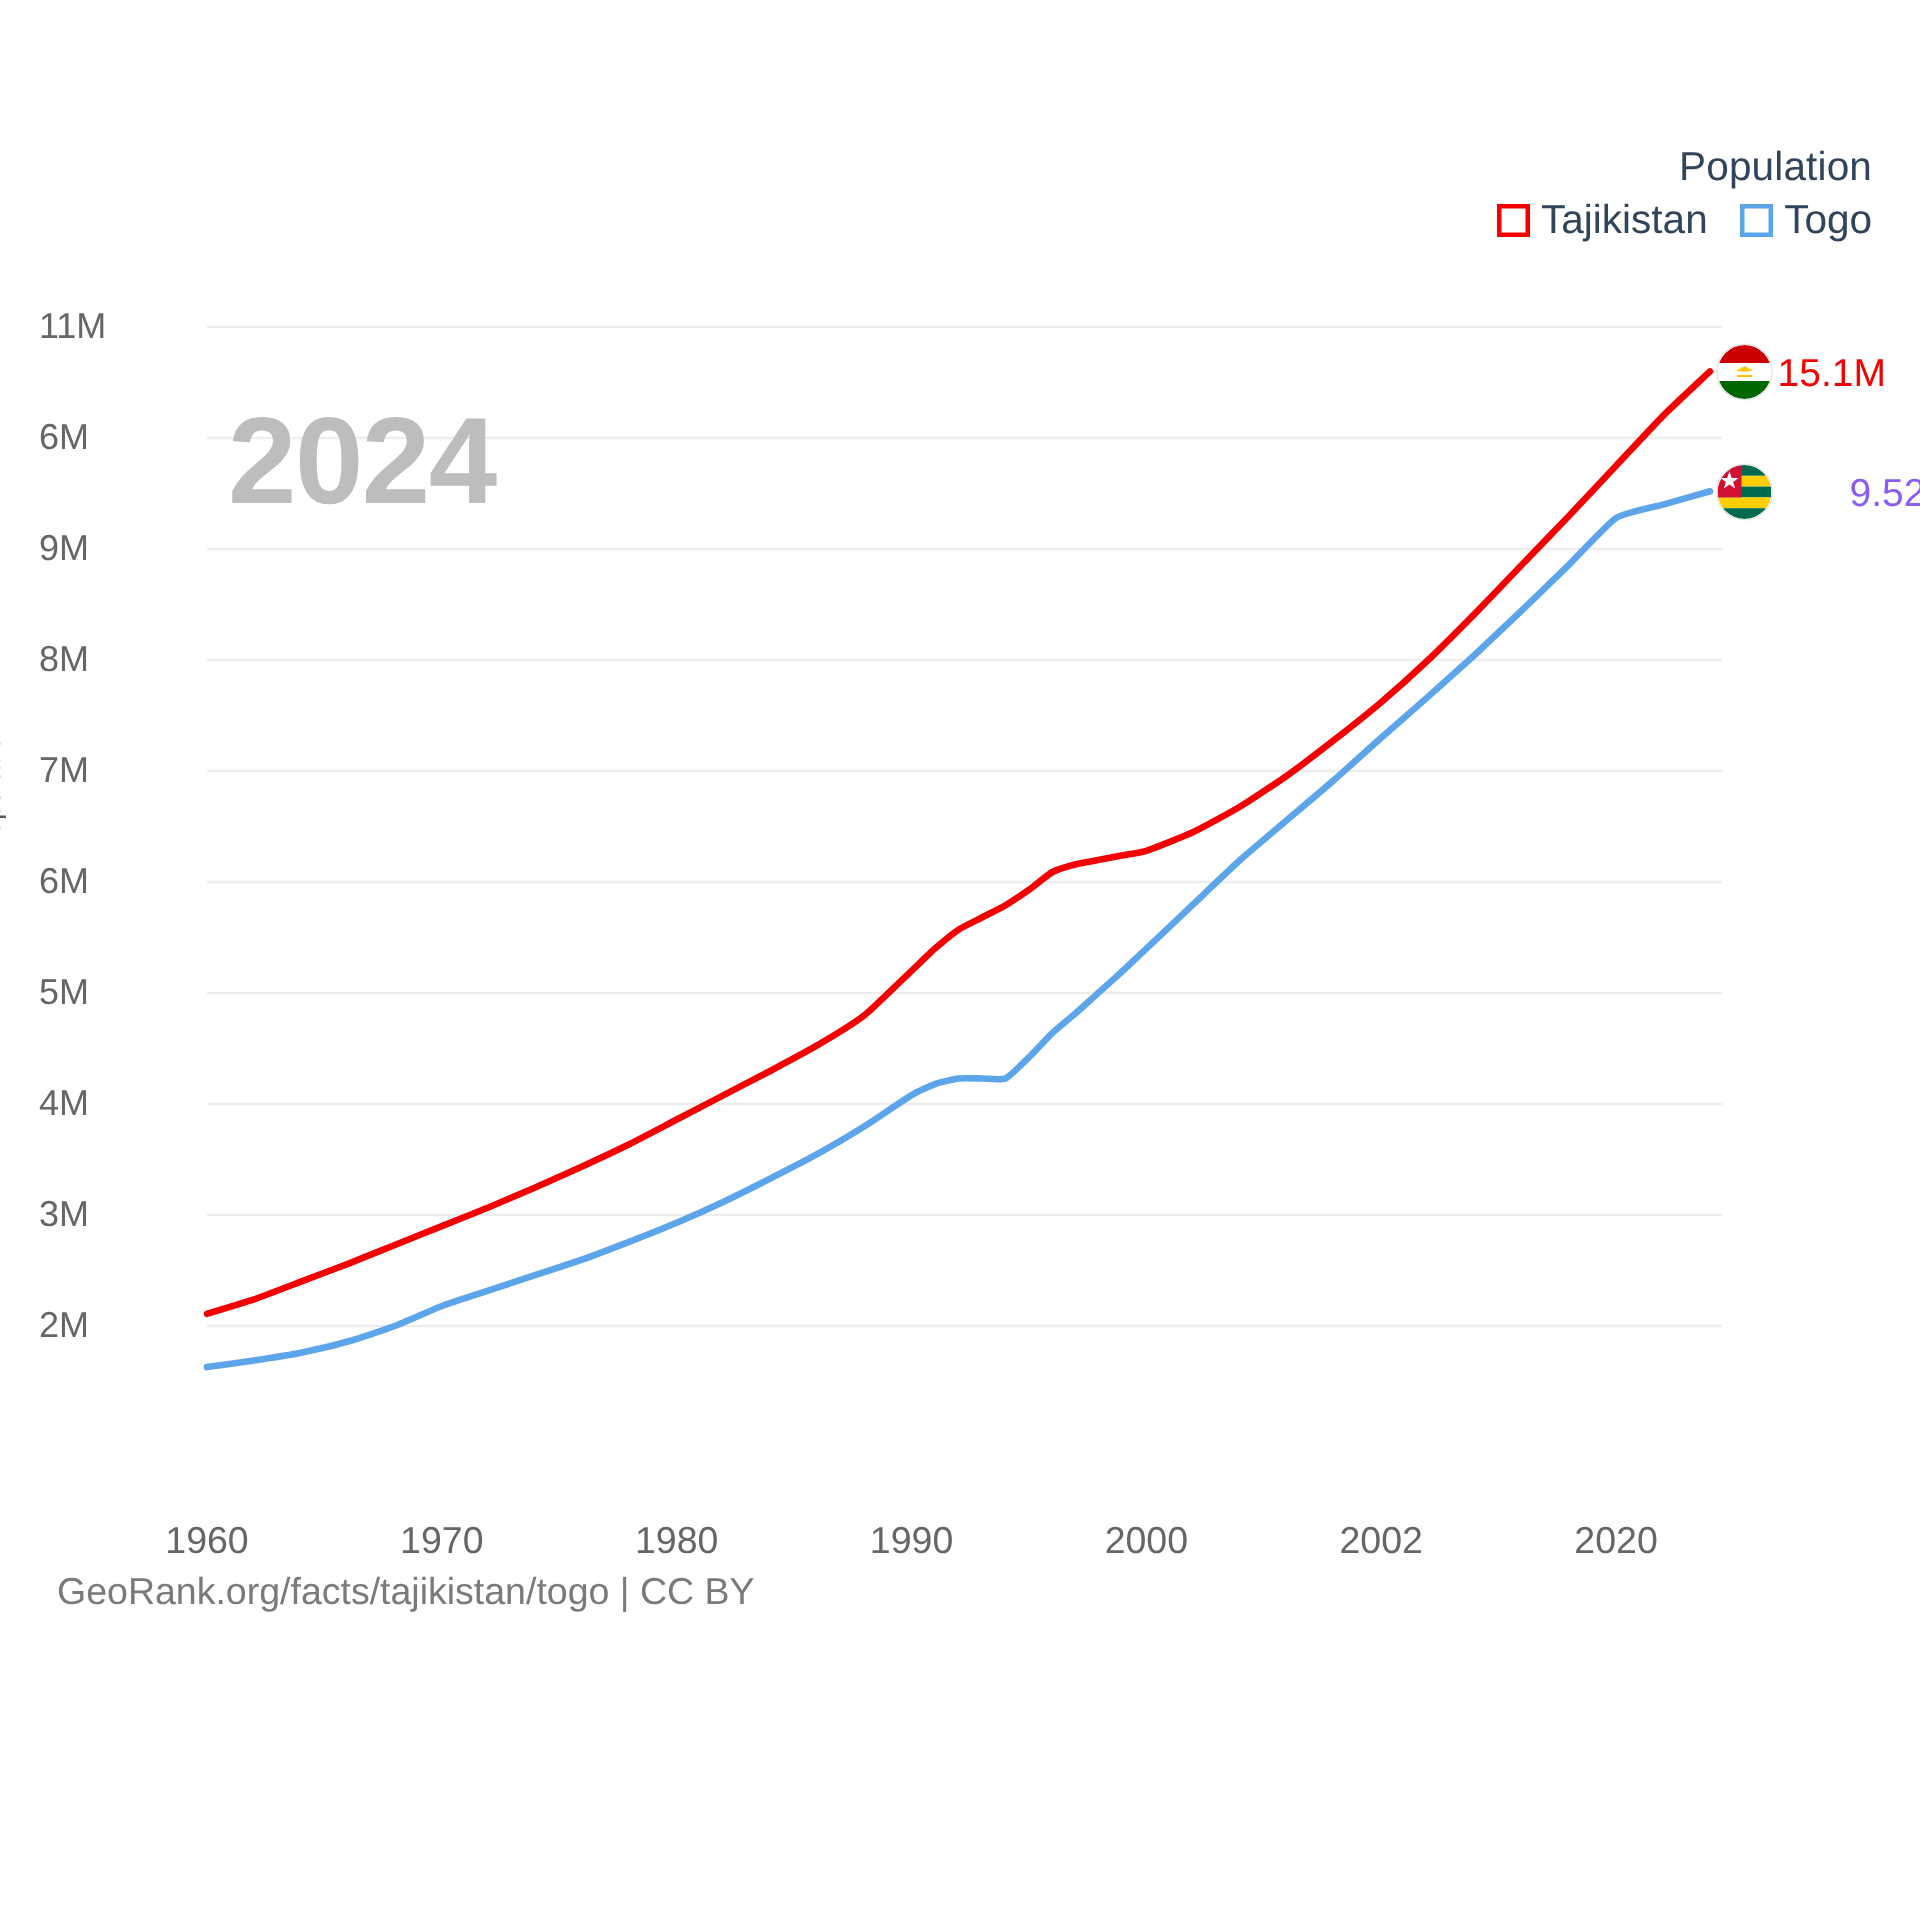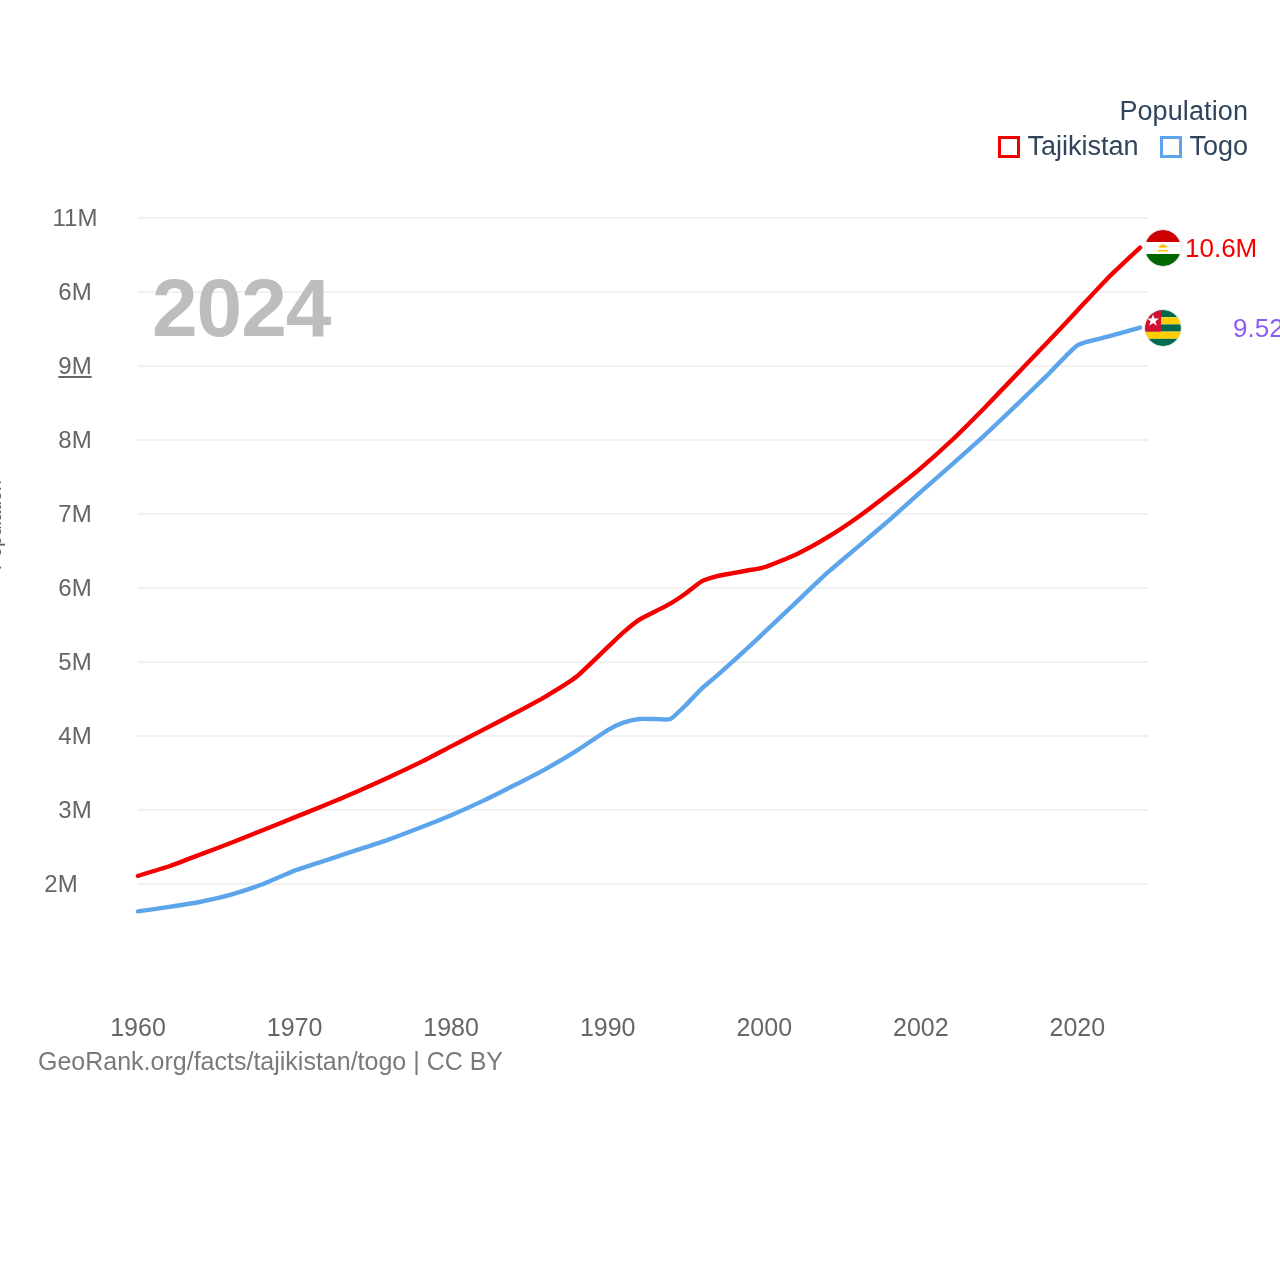--- a/index.html
+++ b/index.html
@@ -91,21 +91,21 @@
     color: #5a5a5a;
     transform: rotate(-90deg);
     transform-origin: 30px 60px;
     text-align: center;
   }
   .tick-y {
     position: absolute;
     right: 0;
     font-size: 24px;
     color: #666666;
-    text-align: center;
+    text-align: left;
     white-space: nowrap;
     line-height: 1;
   }
   .ticks-y-wrap {
     position: absolute;
     left: 0;
     top: 0;
     width: 128px;
     height: 1280px;
   }
@@ -170,28 +170,28 @@
       <clipPath id="clipTJ">
           <circle cx="18" cy="18" r="18"></circle>
         </clipPath>
       <clipPath id="clipTG">
           <circle cx="18" cy="18" r="18"></circle>
         </clipPath>
     </defs>
   </svg>
 
   <div class="ticks-y-wrap" id="y-ticks">
-      <div class="tick-y" style="top: 872px; width: 98px; left: 12px;">2M</div>
+      <div class="tick-y" style="top: 872px; width: 98px; left: 26px;">2M</div>
       <div class="tick-y" style="top: 798px; width: 98px; left: 26px;">3M</div>
       <div class="tick-y" style="top: 724px; width: 98px; left: 26px;">4M</div>
       <div class="tick-y" style="top: 650px; width: 98px; left: 26px;">5M</div>
       <div class="tick-y" style="top: 576px; width: 98px; left: 26px;">6M</div>
       <div class="tick-y" style="top: 502px; width: 98px; left: 26px;">7M</div>
       <div class="tick-y" style="top: 428px; width: 98px; left: 26px;">8M</div>
-      <div class="tick-y" style="top: 354px; width: 98px; left: 26px; text-decoration: underline;">9M</div>
+      <div class="tick-y" style="top: 354px; width: 98px; left: 26px;">9M</div>
       <div class="tick-y" style="top: 280px; width: 98px; left: 26px;">6M</div>
       <div class="tick-y" style="top: 206px; width: 98px; left: 26px;">11M</div>
     </div>
   <div id="x-ticks">
       <div class="tick-x" style="left: 138px;">1960</div>
       <div class="tick-x" style="left: 294.562px;">1970</div>
       <div class="tick-x" style="left: 451.125px;">1980</div>
       <div class="tick-x" style="left: 607.688px;">1990</div>
       <div class="tick-x" style="left: 764.25px;">2000</div>
       <div class="tick-x" style="left: 920.812px;">2002</div>
@@ -227,21 +227,21 @@
           <path d="M14.6 16.6 l3.4 -2.4 l3.4 2.4 v1.1 h-6.8 z" opacity="0.95"></path>
           <circle cx="14.0" cy="16.6" r="0.8"></circle>
           <circle cx="16.0" cy="15.6" r="0.8"></circle>
           <circle cx="18.0" cy="15.1" r="0.8"></circle>
           <circle cx="20.0" cy="15.6" r="0.8"></circle>
           <circle cx="22.0" cy="16.6" r="0.8"></circle>
         </g>
       </g>
     </svg>
   </div>
-  <div class="endpoint-label" id="lbl-tj" style="left: 1185px; top: 234.6px; color: rgb(245, 0, 0);">10.6M</div>
+  <div class="endpoint-label" id="lbl-tj" style="left: 1185px; top: 234.6px; color: rgb(245, 0, 0);">15.1M</div>
 
   <div class="flag-badge" id="flag-tg" style="left: 1145px; top: 309.52px;">
     <svg width="36" height="36" viewBox="0 0 36 36">
       <g clip-path="url(#clipTG)">
         <rect x="0" y="0" width="36" height="7.2" fill="#006a4e"></rect>
         <rect x="0" y="7.2" width="36" height="7.2" fill="#ffce00"></rect>
         <rect x="0" y="14.4" width="36" height="7.2" fill="#006a4e"></rect>
         <rect x="0" y="21.6" width="36" height="7.2" fill="#ffce00"></rect>
         <rect x="0" y="28.8" width="36" height="7.2" fill="#006a4e"></rect>
         <rect x="0" y="0" width="16" height="21.6" fill="#d21034"></rect>

